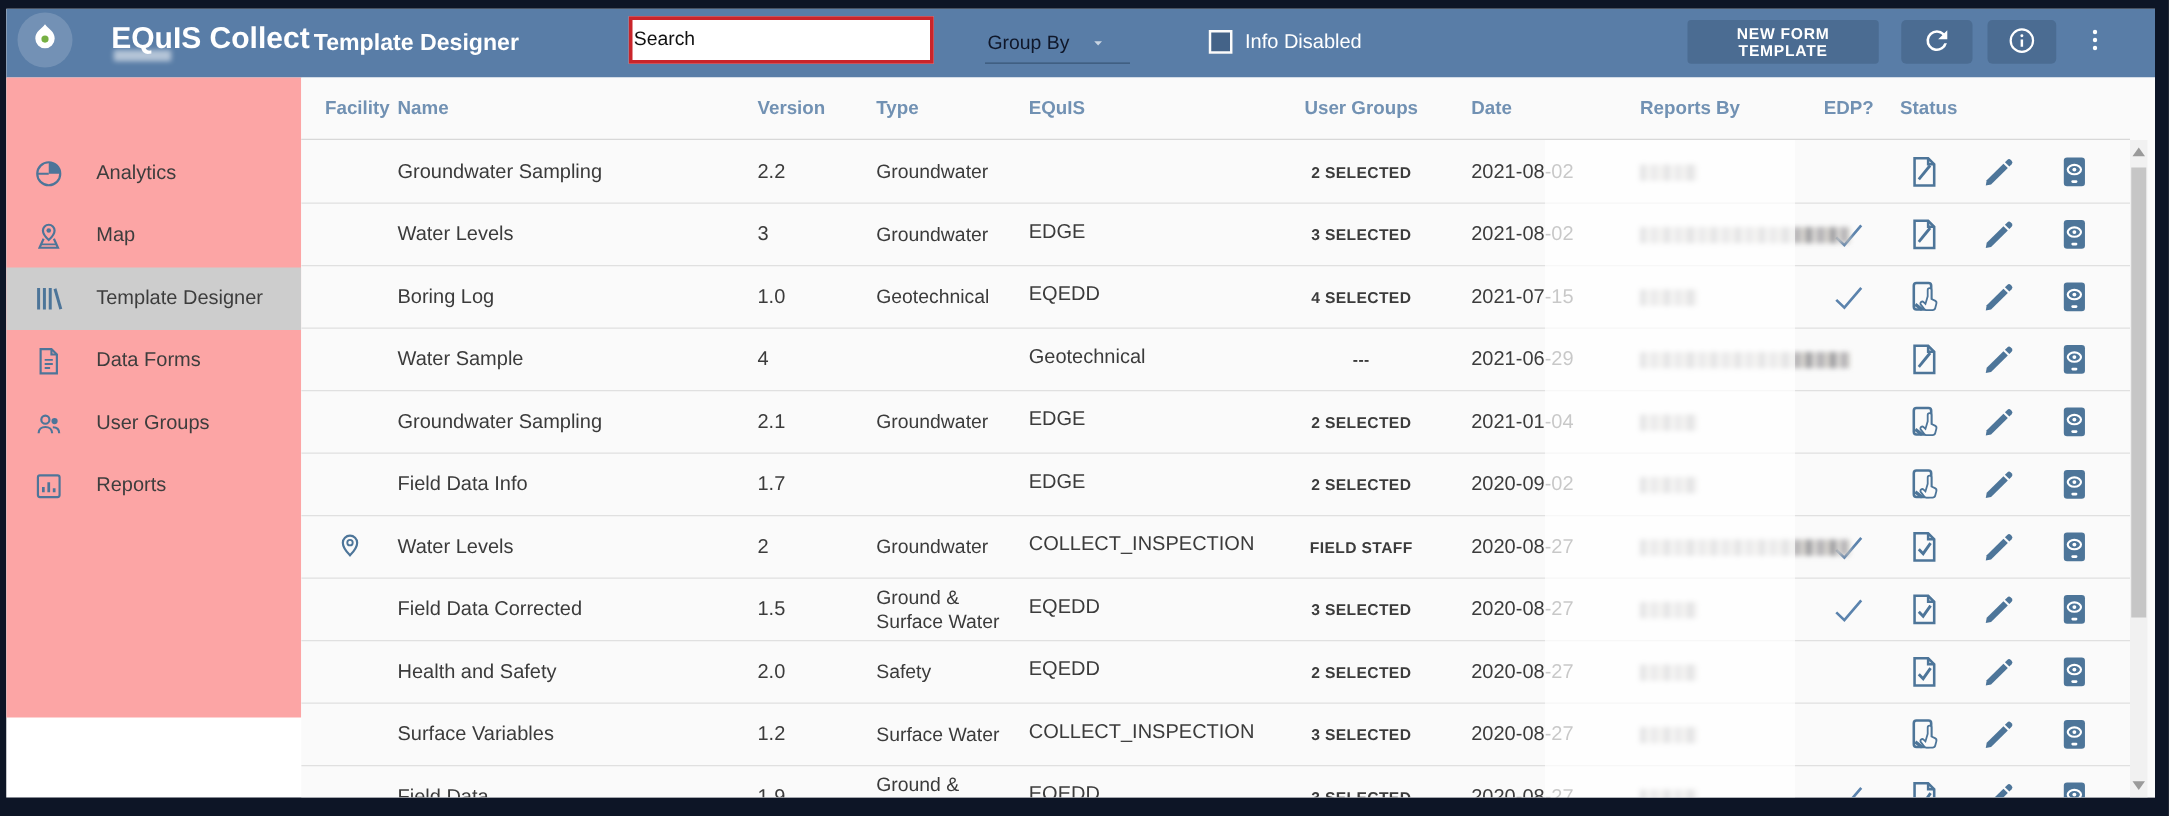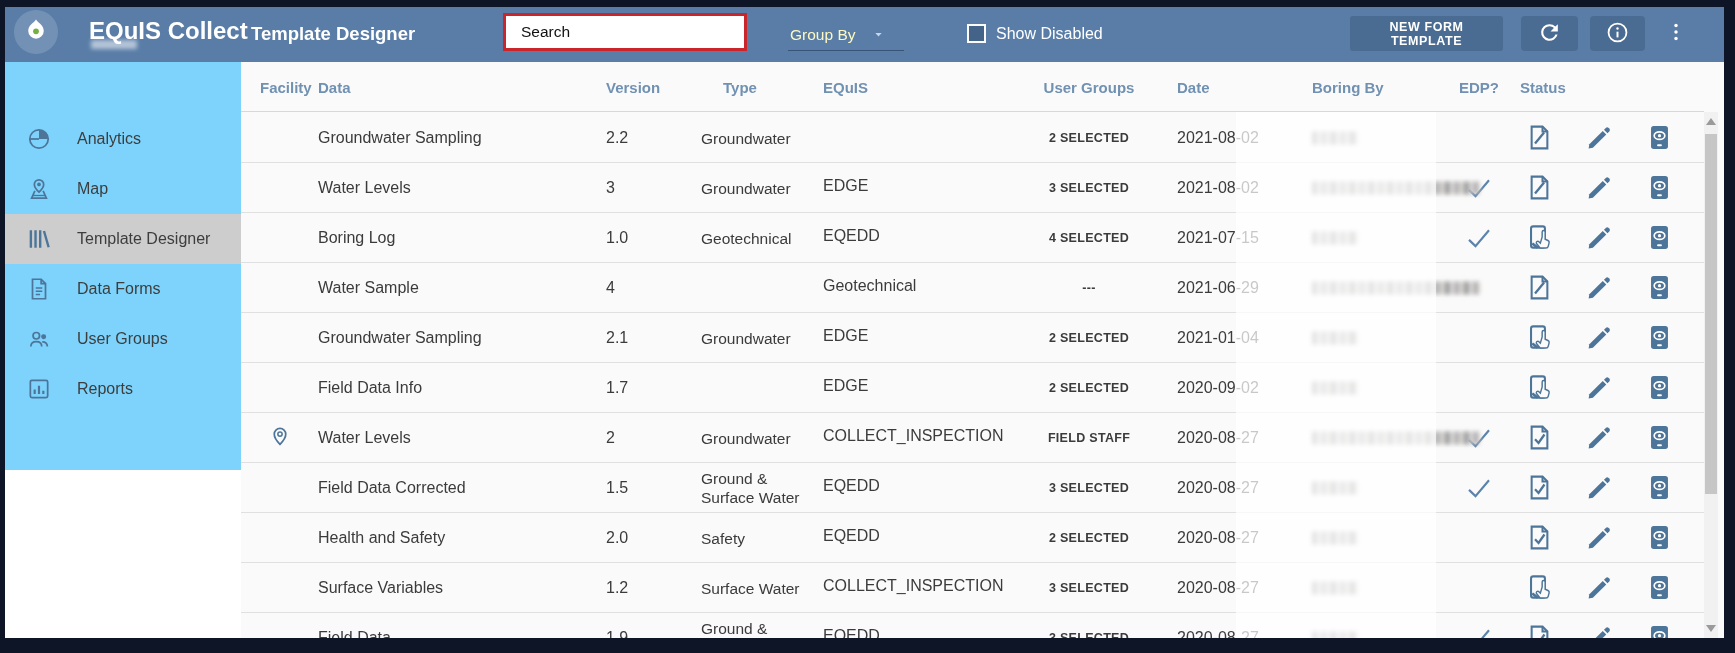--- a/index.html
+++ b/index.html
@@ -7,45 +7,45 @@
   .shot{position:relative;width:1735px;height:653px;background:#0d1526;font-family:"Liberation Sans",sans-serif;overflow:hidden;}
   .app{position:absolute;left:5px;top:7px;width:1719px;height:631px;background:#ffffff;overflow:hidden;}
 
   
   .hdr{position:absolute;left:0;top:0;width:1719px;height:55px;background:#597da7;}
   .logo{position:absolute;left:9px;top:3px;width:44px;height:44px;border-radius:50%;background:rgba(255,255,255,.16);display:flex;align-items:center;justify-content:center;}
   .app-title{position:absolute;left:84px;top:10px;font-size:24px;font-weight:bold;color:#fff;white-space:nowrap;}
   .app-sub{position:absolute;left:86px;top:33px;width:46px;height:9px;background:rgba(255,255,255,.55);filter:blur(2px);border-radius:1px;}
   .page-title{position:absolute;left:246px;top:27px;transform:translateY(-50%);font-size:18.5px;font-weight:bold;color:#fff;white-space:nowrap;}
   .search-box{position:absolute;left:498px;top:6px;width:244px;height:38px;border:3px solid #c9252b;background:#fff;}
-  .search-box input{width:100%;height:100%;border:none;outline:none;background:transparent;font-family:inherit;font-size:15.5px;color:#111;padding:0 0 0 15px;}
-  .groupby{position:absolute;left:785px;top:0;height:55px;display:flex;align-items:center;color:#fef9c3;font-size:15.5px;cursor:pointer;}
+  .search-box input{width:100%;height:100%;border:none;outline:none;background:transparent;font-family:inherit;font-size:15.5px;color:#111;padding:0 0 0 1px;}
+  .groupby{position:absolute;left:785px;top:0;height:55px;display:flex;align-items:center;color:#0f172a;font-size:15.5px;cursor:pointer;}
   .gb-caret{margin-left:16px;width:15px;height:15px;opacity:.8;}
   .gb-underline{position:absolute;left:783px;top:43px;width:116px;border-bottom:1px solid rgba(15,35,60,.45);}
   .chk{position:absolute;left:962px;top:17px;width:19px;height:19px;border:2px solid #fbfbfb;background:rgba(8,24,44,.25);cursor:pointer;}
   .show-dis{position:absolute;left:991px;top:27px;transform:translateY(-50%);color:#fff;font-size:16px;white-space:nowrap;}
   .btn-new{position:absolute;left:1345px;top:9px;width:153px;height:35px;background:#4b6c92;border:none;border-radius:3px;color:#fff;font-family:inherit;font-size:12.5px;font-weight:bold;letter-spacing:.6px;cursor:pointer;}
   .btn-sq{position:absolute;top:9px;height:35px;background:#4b6c92;border:none;border-radius:4px;display:flex;align-items:center;justify-content:center;cursor:pointer;padding:0;}
   .btn-refresh{left:1516px;width:57px;}
   .btn-info{left:1585px;width:55px;}
   .kebab{position:absolute;left:1653px;top:9px;width:36px;height:35px;background:none;border:none;display:flex;align-items:center;justify-content:center;cursor:pointer;padding:0;}
 
   
-  .sidebar{position:absolute;left:0;top:55px;width:236px;height:408px;background:#7dd3fc;}
+  .sidebar{position:absolute;left:0;top:55px;width:236px;height:512px;background:#fca5a5;}
   .sb-item{position:absolute;left:0;width:236px;height:50px;cursor:pointer;}
   .sb-item.selected{background:#cdcdcd;}
   .sb-ico{position:absolute;left:21px;top:50%;transform:translateY(-50%);width:26px;height:26px;}
   .sb-ico svg{width:26px;height:26px;display:block;}
   .sb-label{position:absolute;left:72px;top:50%;transform:translateY(-50%);font-size:16px;color:#3d3d3d;white-space:nowrap;}
 
   
   .tbl{position:absolute;left:236px;top:55px;width:1483px;height:576px;background:#fafafa;}
   .thead{position:absolute;left:0;top:0;width:1463px;height:50px;border-bottom:1px solid #d8d8d8;}
   .th{position:absolute;top:50%;transform:translateY(-50%);font-size:15px;font-weight:bold;color:#7191b3;white-space:nowrap;}
-  .th-facility{left:19px;}.th-name{left:77px;}.th-version{left:365px;}.th-type{left:460px;margin-left:22px;}
+  .th-facility{left:19px;}.th-name{left:77px;}.th-version{left:365px;}.th-type{left:460px;}
   .th-format{left:582px;}.th-ug{left:768px;width:160px;text-align:center;}
   .th-date{left:936px;}.th-created{left:1071px;}.th-edp{left:1212px;width:52px;text-align:center;}.th-status{left:1279px;}
   .rows{position:absolute;left:0;top:51px;width:1463px;height:525px;overflow:hidden;z-index:2;}
   .row{position:relative;width:1463px;height:50px;border-bottom:1px solid #e0e0e0;background:transparent;}
   .cell{position:absolute;top:50%;transform:translateY(-50%);font-size:16px;color:#3b3b3b;white-space:pre;}
   .c-fac{left:26px;width:26px;height:26px;}
   .c-fac svg{width:26px;height:26px;display:block;}
   .c-name{left:77px;}
   .c-version{left:365px;}
   .c-type{left:460px;width:124px;white-space:normal;line-height:19px;font-size:15.5px;}
@@ -90,21 +90,21 @@
 
       <div class="groupby">
         <span>Group By</span>
         <span class="gb-caret"><svg width="15" height="15" viewBox="0 0 24 24">
               <path d="M7 9.5 l5 5.5 5-5.5 z" fill="rgba(255,255,255,.85)"></path>
             </svg></span>
       </div>
       <div class="gb-underline"></div>
 
       <div class="chk"></div>
-      <div class="show-dis">Show Disabled</div>
+      <div class="show-dis">Info Disabled</div>
 
       <button class="btn-new">NEW FORM TEMPLATE</button>
       <button class="btn-sq btn-refresh">
           <span><svg width="25" height="25" viewBox="0 0 24 24">
               <path fill="#fff" d="M17.65 6.35A7.95 7.95 0 0 0 12 4a8 8 0 1 0 7.73 10h-2.08A6 6 0 1 1 12 6c1.66 0 3.14.69 4.22 1.78L13 11h7V4l-2.35 2.35z"></path>
             </svg></span>
         </button>
       <button class="btn-sq btn-info">
           <span><svg width="25" height="25" viewBox="0 0 24 24">
               <circle cx="12" cy="12" r="8.6" fill="none" stroke="#fff" stroke-width="1.7"></circle>
@@ -180,27 +180,27 @@
               <path d="M8 16.5 v-4 M12 16.5 v-7.5 M16 16.5 v-3" stroke="#4d7599" stroke-width="2"></path>
             </svg>
           </span>
     <span class="sb-label">Reports</span>
   </div>
       </div>
 
     <div class="tbl">
       <div class="thead">
         <span class="th th-facility">Facility</span>
-        <span class="th th-name">Data</span>
+        <span class="th th-name">Name</span>
         <span class="th th-version">Version</span>
         <span class="th th-type">Type</span>
         <span class="th th-format">EQuIS</span>
         <span class="th th-ug">User Groups</span>
         <span class="th th-date">Date</span>
-        <span class="th th-created">Boring By</span>
+        <span class="th th-created">Reports By</span>
         <span class="th th-edp">EDP?</span>
         <span class="th th-status">Status</span>
       </div>
       <div class="rows" id="rows">
           <div class="row">
     <span class="cell c-fac"></span>
     <span class="cell c-name">Groundwater Sampling</span>
     <span class="cell c-version">2.2</span>
     <span class="cell c-type">Groundwater</span>
     <span class="cell c-format">EDGE</span>

